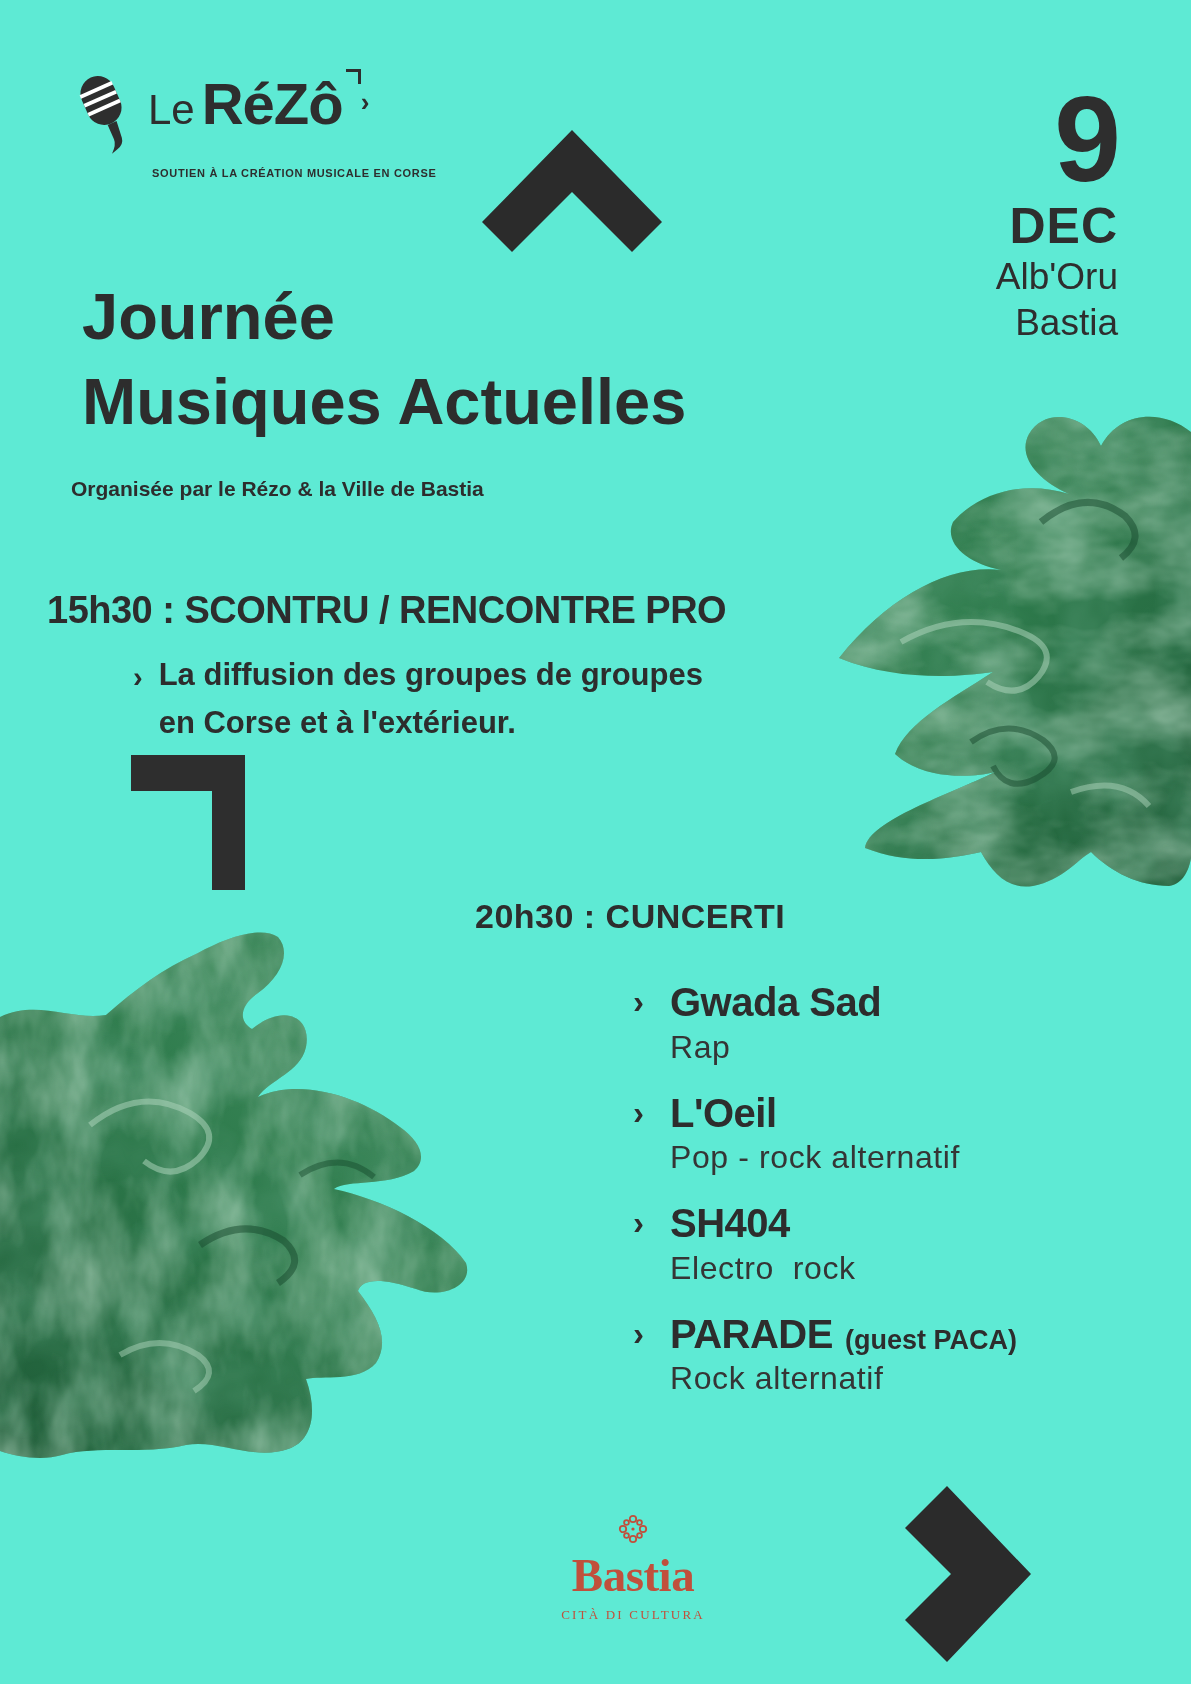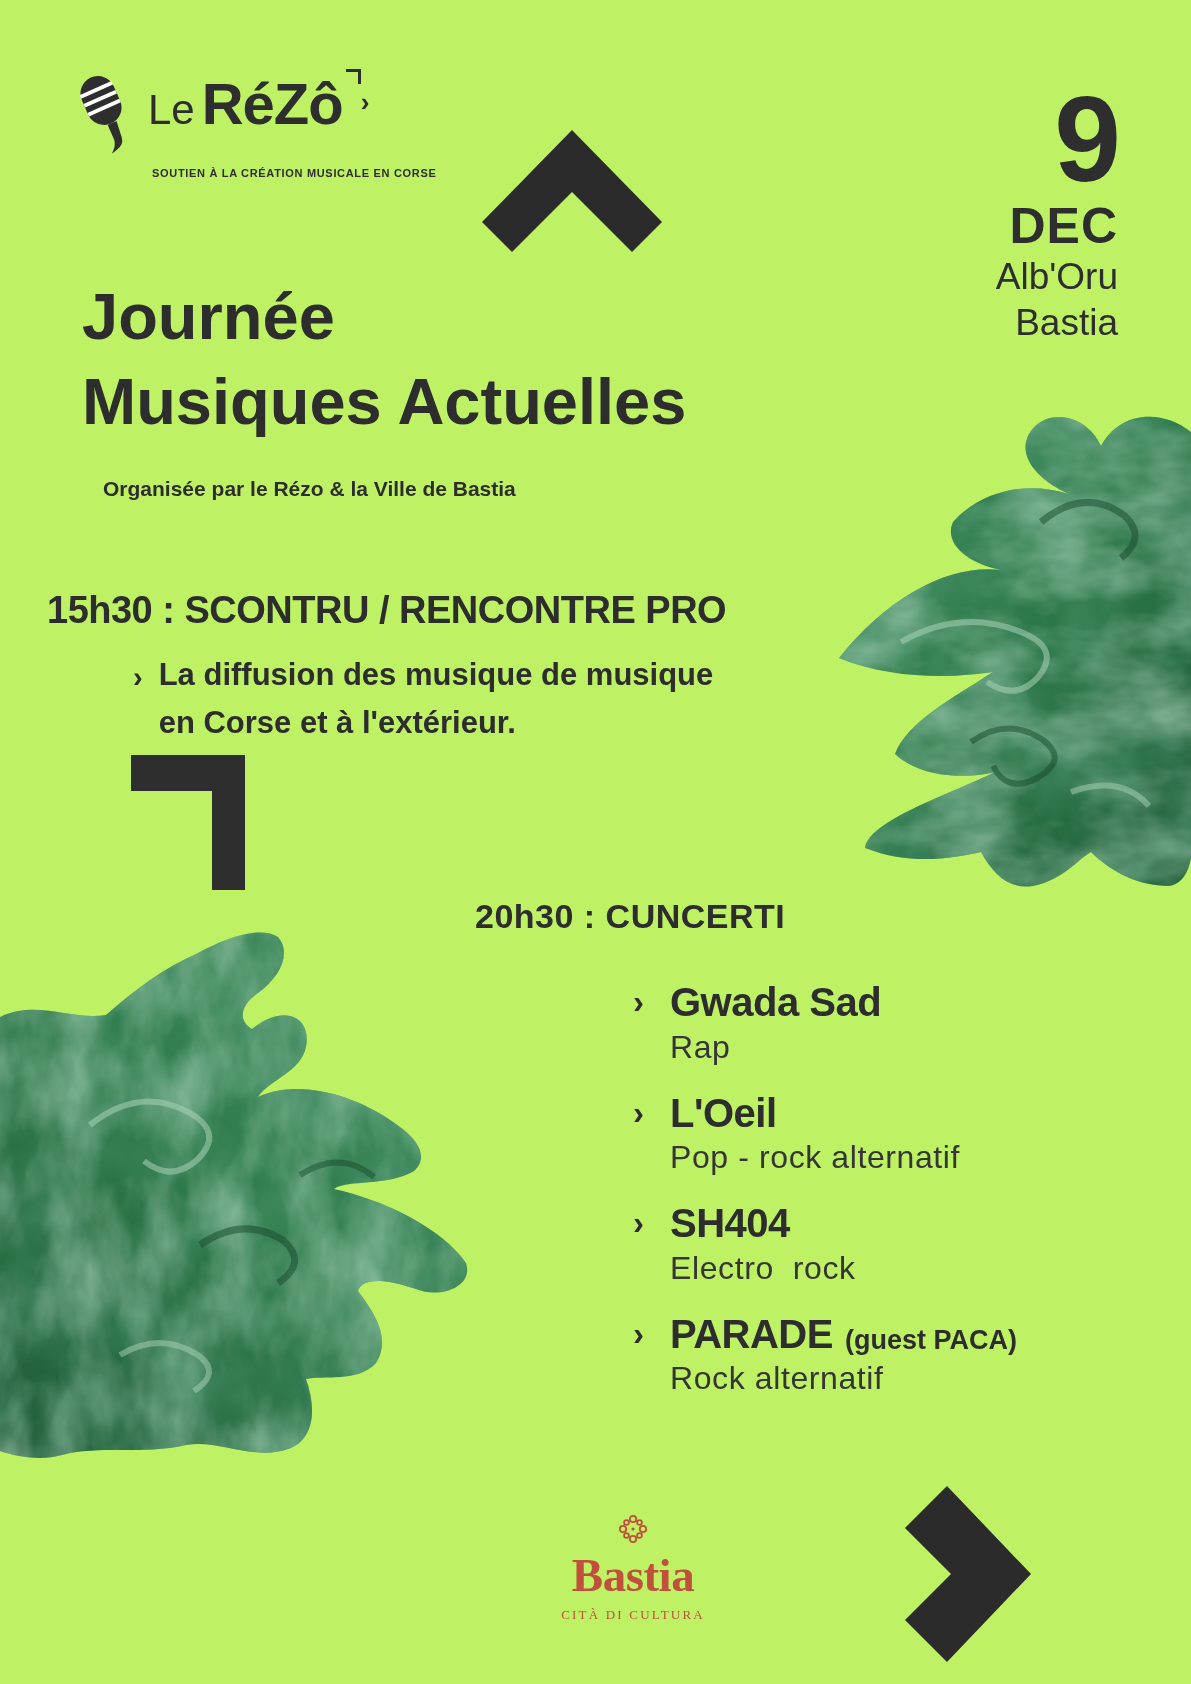--- a/index.html
+++ b/index.html
@@ -1,18 +1,18 @@
 <!DOCTYPE html>
 <html lang="fr"><head>
 <meta charset="utf-8">
 <style>
   html,body { margin:0; padding:0; background:#ffffff; }
   .canvas {
     position:relative; width:1191px; height:1684px; overflow:hidden;
-    background:#bef264; color:#2d2d2d;
+    background:#5eead4; color:#2d2d2d;
     font-family:"Liberation Sans", sans-serif;
   }
   .abs { position:absolute; }
 
   
   .logo-block { left:72px; top:68px; width:380px; height:100px; }
   .mic-icon { position:absolute; left:0; top:0; }
   .logo-text { position:absolute; left:76px; top:2px; display:flex; align-items:baseline; white-space:nowrap; }
   .logo-le   { font-size:42px; font-weight:400; color:#2e2e2e; }
   .logo-rezo { font-size:58px; font-weight:800; letter-spacing:-1px; margin-left:7px; color:#2e2e2e; }
@@ -22,21 +22,21 @@
   .logo-tagline { position:absolute; left:80px; top:74px; font-size:11px; font-weight:700; letter-spacing:0.68px; color:#2e2e2e;margin-top:25px; }
 
   
   .date-block { right:73px; top:84px; text-align:right; color:#2e2e2e; }
   .date-day   { font-size:120px; font-weight:800; line-height:0.92; letter-spacing:-3px; }
   .date-month { font-size:50px;  font-weight:800; line-height:1.12; margin-top:4px; letter-spacing:1px; }
   .date-venue, .date-city { font-size:37px; font-weight:400; line-height:1.24; }
 
   
   .title-block { left:82px; top:274px; font-size:65px; font-weight:800; line-height:1.31; color:#2d2d2d; }
-  .subtitle    { left:71px; top:477px; font-size:21px; font-weight:700; color:#2d2d2d;margin-left:32px; }
+  .subtitle    { left:71px; top:477px; font-size:21px; font-weight:700; color:#2d2d2d; }
 
   
   .pro-heading { left:47px; top:589px; font-size:38px; font-weight:800; letter-spacing:-0.5px; }
   .pro-bullet  { left:133px; top:651px; display:flex; gap:16px; font-size:31px; font-weight:700; line-height:1.55; }
   .bullet-marker { font-size:29px; font-weight:800; padding-top:4px; }
 
   
   .concert-heading { left:475px; top:897px; font-size:34px; font-weight:700; letter-spacing:0.5px; }
   .acts { left:633px; top:980px; }
   .act  { margin-bottom:24px; }
@@ -160,21 +160,21 @@
   <div class="abs txt title-block">
     <div>Journée</div>
     <div>Musiques Actuelles</div>
   </div>
   <div class="abs txt subtitle">Organisée par le Rézo &amp; la Ville de Bastia</div>
 
   <div class="abs txt pro-heading">15h30 : SCONTRU / RENCONTRE PRO</div>
   <div class="abs txt pro-bullet">
     <span class="bullet-marker">›</span>
     <span>
-      <span>La diffusion des musique de musique</span><br>
+      <span>La diffusion des groupes de groupes</span><br>
       <span>en Corse et à l'extérieur.</span>
     </span>
   </div>
 
   <svg class="abs deco corner-shape" style="left:131px;top:755px" width="114" height="135" viewBox="0 0 114 135">
     <polygon points="0,0 114,0 114,135 81,135 81,36 0,36" fill="#2e2e2e"></polygon>
   </svg>
 
   <div class="abs txt concert-heading">20h30 : CUNCERTI</div>
 

